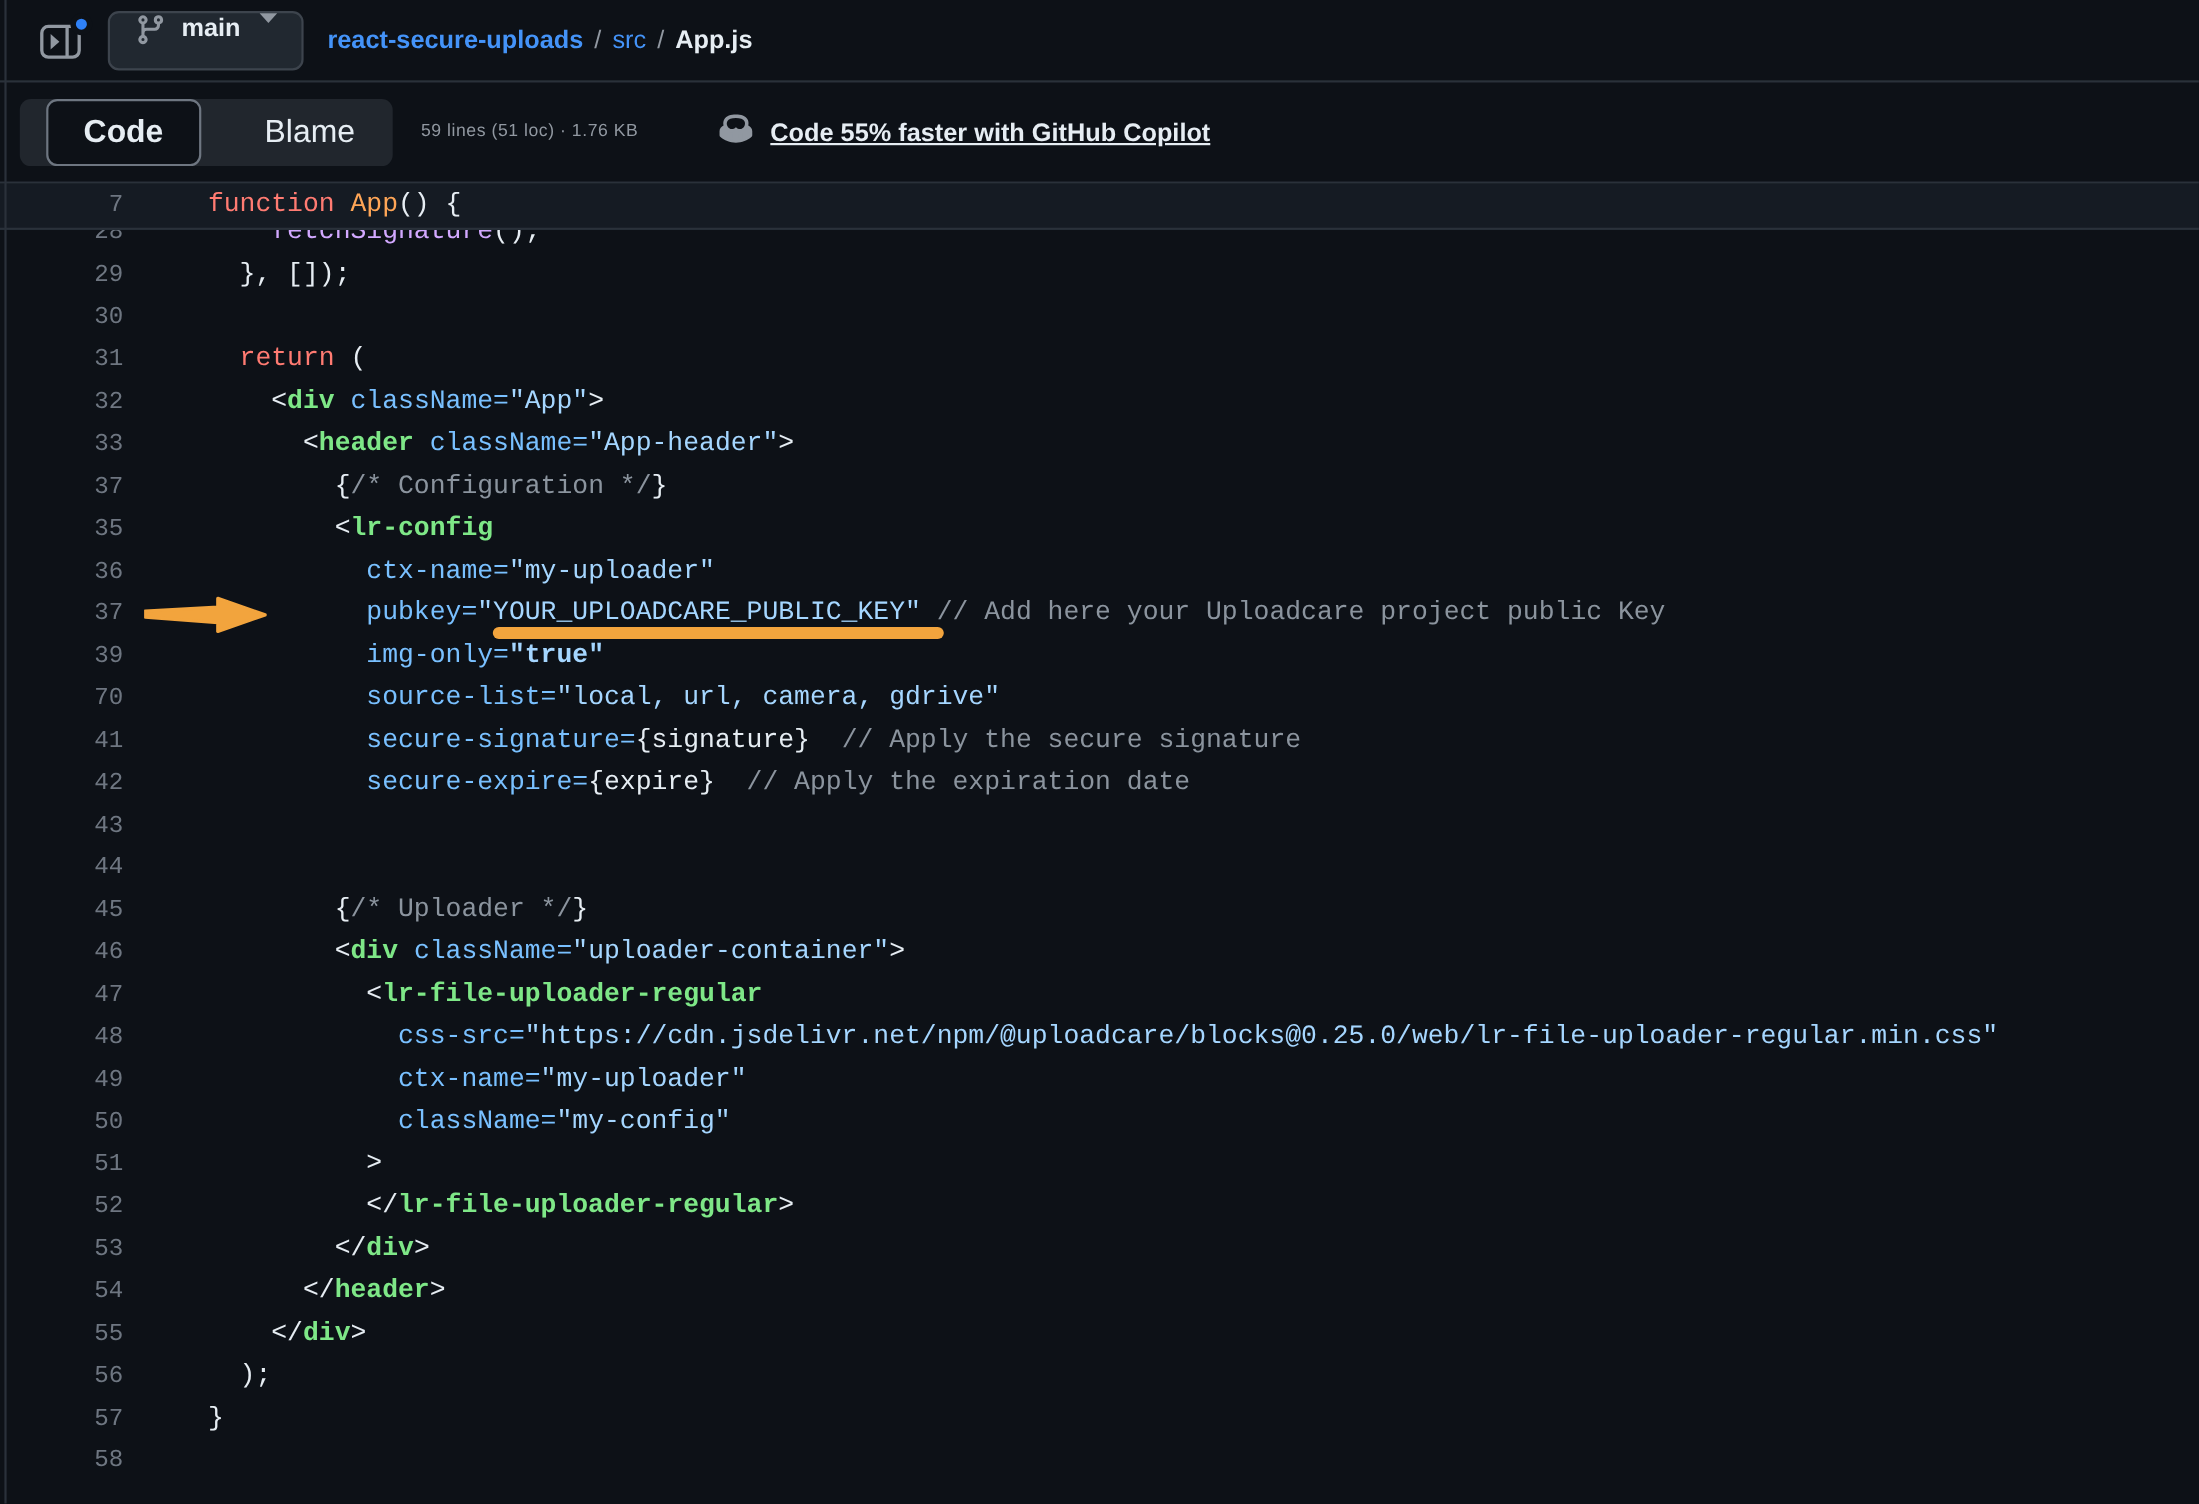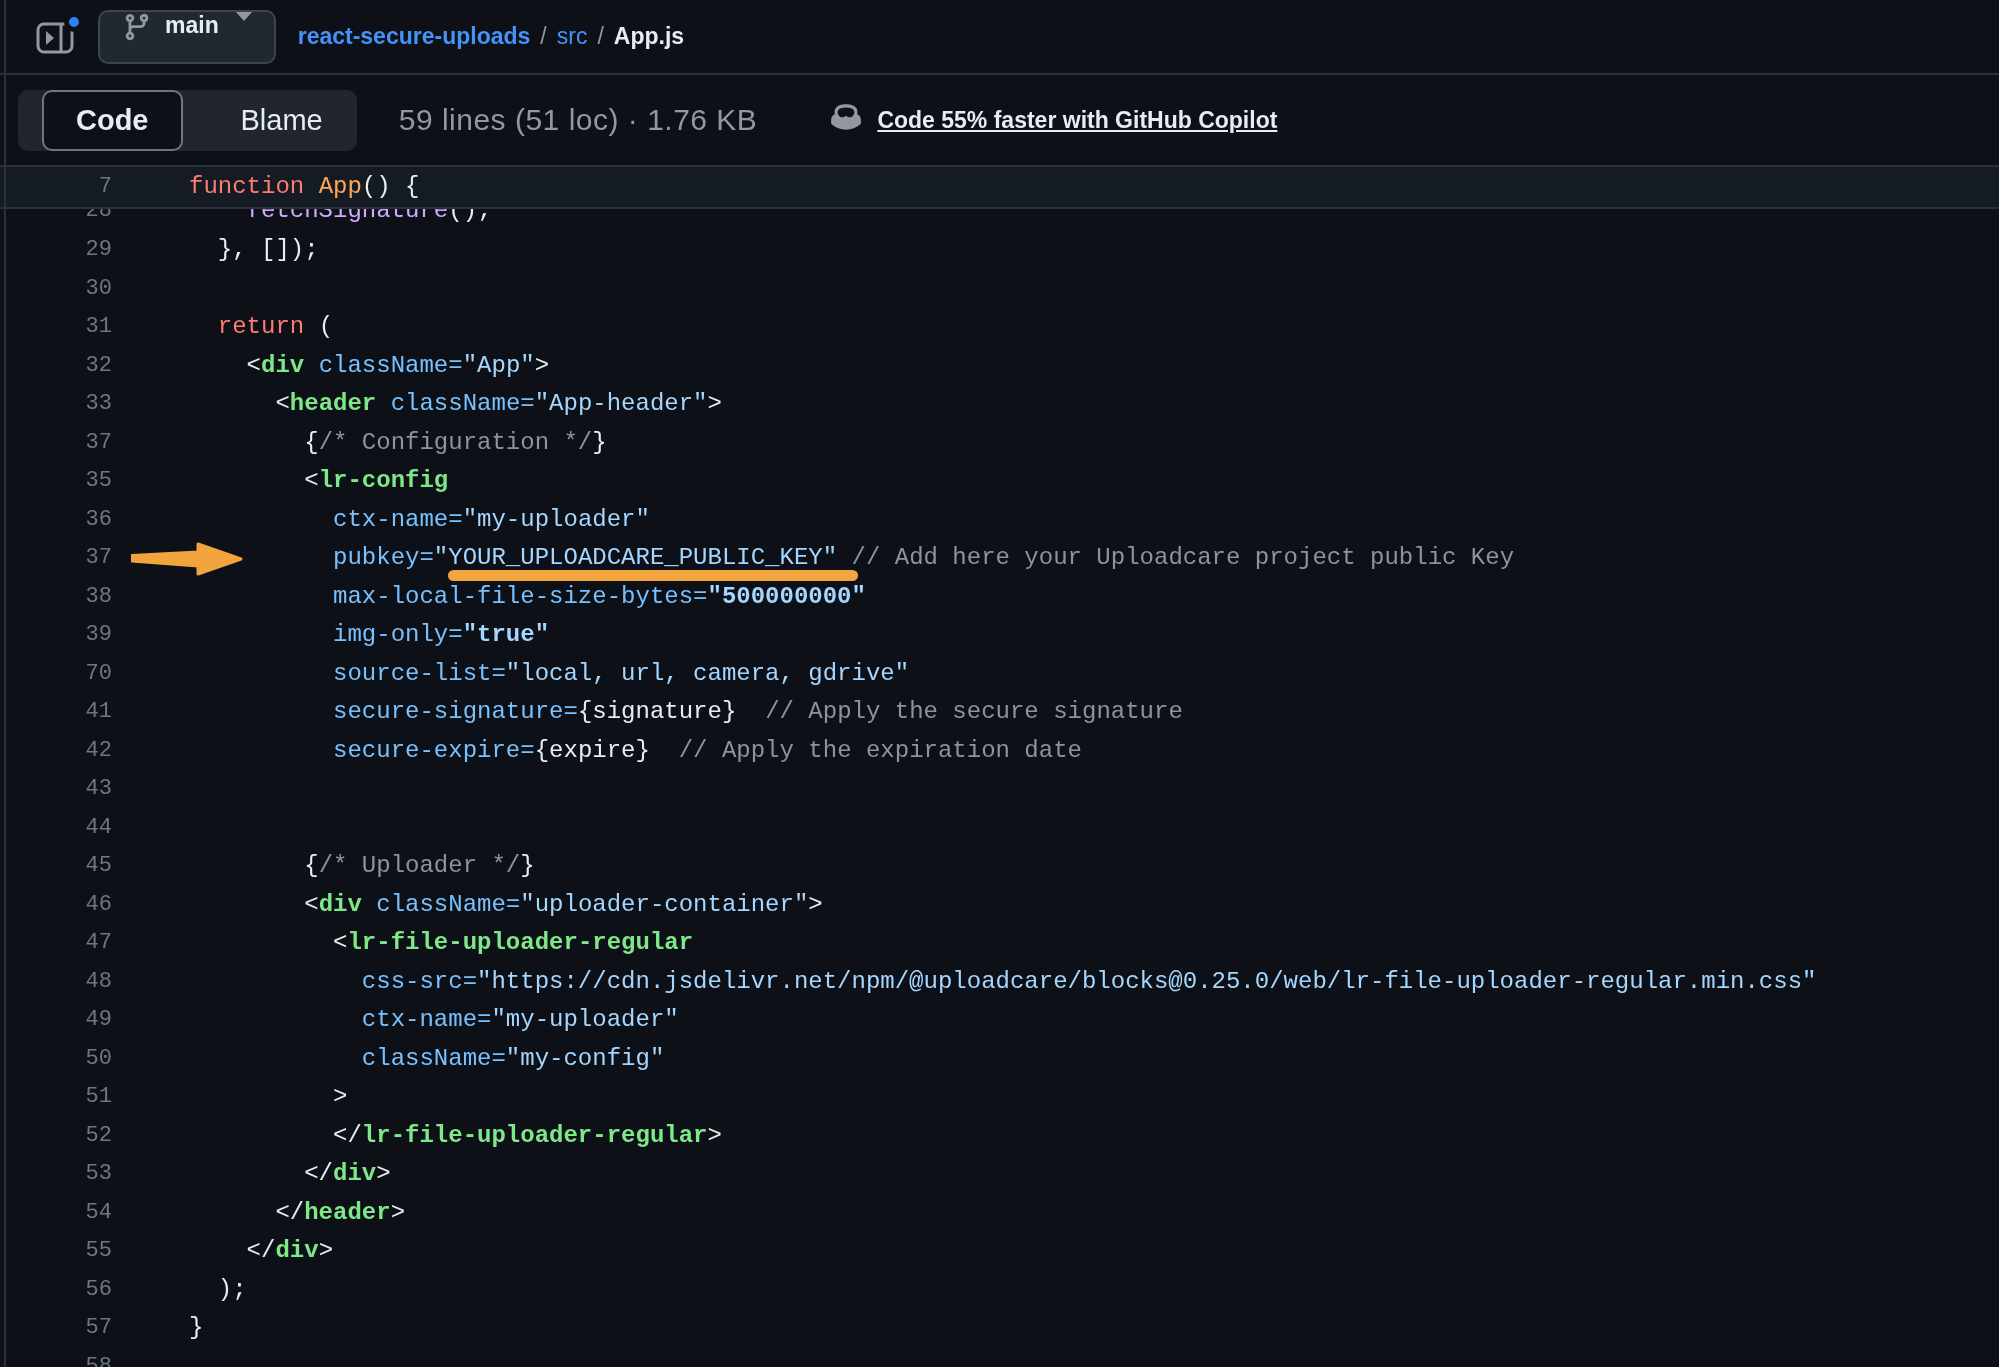--- a/index.html
+++ b/index.html
@@ -30,21 +30,21 @@
   .breadcrumb .repo{color:var(--link);font-weight:700;text-decoration:none;cursor:pointer;}
   .breadcrumb .sep{color:var(--muted);font-weight:400;}
   .breadcrumb .dir{color:var(--link);font-weight:400;text-decoration:none;cursor:pointer;}
   .breadcrumb .file{color:var(--fg);font-weight:700;}
 
   
   .toolbar{height:92px;display:flex;align-items:center;padding-left:18px;border-bottom:2px solid var(--border);}
   .seg-control{display:flex;height:61px;background:var(--seg-bg);border-radius:10px;overflow:visible;}
   .seg{display:flex;align-items:center;justify-content:center;padding:0 32px;font-size:29px;color:var(--fg);cursor:pointer;border-radius:10px;border:2px solid transparent;background:transparent;margin-left:24px;}
   .seg.active{background:var(--bg);border-color:var(--seg-active-border);font-weight:700;}
-  .meta{margin-left:42px;font-size:30px;color:var(--muted);letter-spacing:.5px;}
+  .meta{margin-left:26px;font-size:16px;color:var(--muted);letter-spacing:.5px;}
   .copilot{display:flex;align-items:center;gap:14px;margin-left:72px;text-decoration:underline;}
   .copilot .txt{font-size:23px;font-weight:700;color:var(--fg);cursor:pointer;}
 
   
   .code-area{position:relative;}
   .line{display:flex;position:relative;height:38.5px;}
   .line-inner{display:flex;width:100%;}
   .ln{width:112px;flex:0 0 112px;text-align:right;color:var(--linenum);font:22px/38.5px "Liberation Mono","DejaVu Sans Mono",monospace;cursor:pointer;user-select:none;}
   .code{white-space:pre;font:24px/38.5px "Liberation Mono","DejaVu Sans Mono",monospace;padding-left:77px;color:var(--fg);}
   .line.sticky{height:42px;background:var(--bg-subtle);border-bottom:2px solid var(--border);}
@@ -187,26 +187,20 @@
       <div class="line-inner">
         <span class="ln">37</span>
         <span class="code"><span class="tk-pun">          </span><span class="tk-attr">pubkey=</span><span class="tk-str underlined">"YOUR_UPLOADCARE_PUBLIC_KEY"</span><span class="tk-pun"> </span><span class="tk-cmt">// Add here your Uploadcare project public Key</span></span>
       </div>
   <svg class="annotation-arrow" viewBox="0 0 112 38">
     <path d="M1 15.5 L67 12 L67 4 L110 19 L67 34 L67 26 L1 21 Z" fill="#f2a43d" stroke="#f2a43d" stroke-width="3" stroke-linejoin="round"></path>
   </svg>
 </div>
     <div class="line">
       <div class="line-inner">
-        <span class="ln">38</span>
-        <span class="code"><span class="tk-pun">          </span><span class="tk-attr">max-local-file-size-bytes=</span><span class="tk-strb">"500000000"</span></span>
-      </div>
-    </div>
-    <div class="line">
-      <div class="line-inner">
         <span class="ln">39</span>
         <span class="code"><span class="tk-pun">          </span><span class="tk-attr">img-only=</span><span class="tk-strb">"true"</span></span>
       </div>
     </div>
     <div class="line">
       <div class="line-inner">
         <span class="ln">70</span>
         <span class="code"><span class="tk-pun">          </span><span class="tk-attr">source-list=</span><span class="tk-str">"local, url, camera, gdrive"</span></span>
       </div>
     </div>

